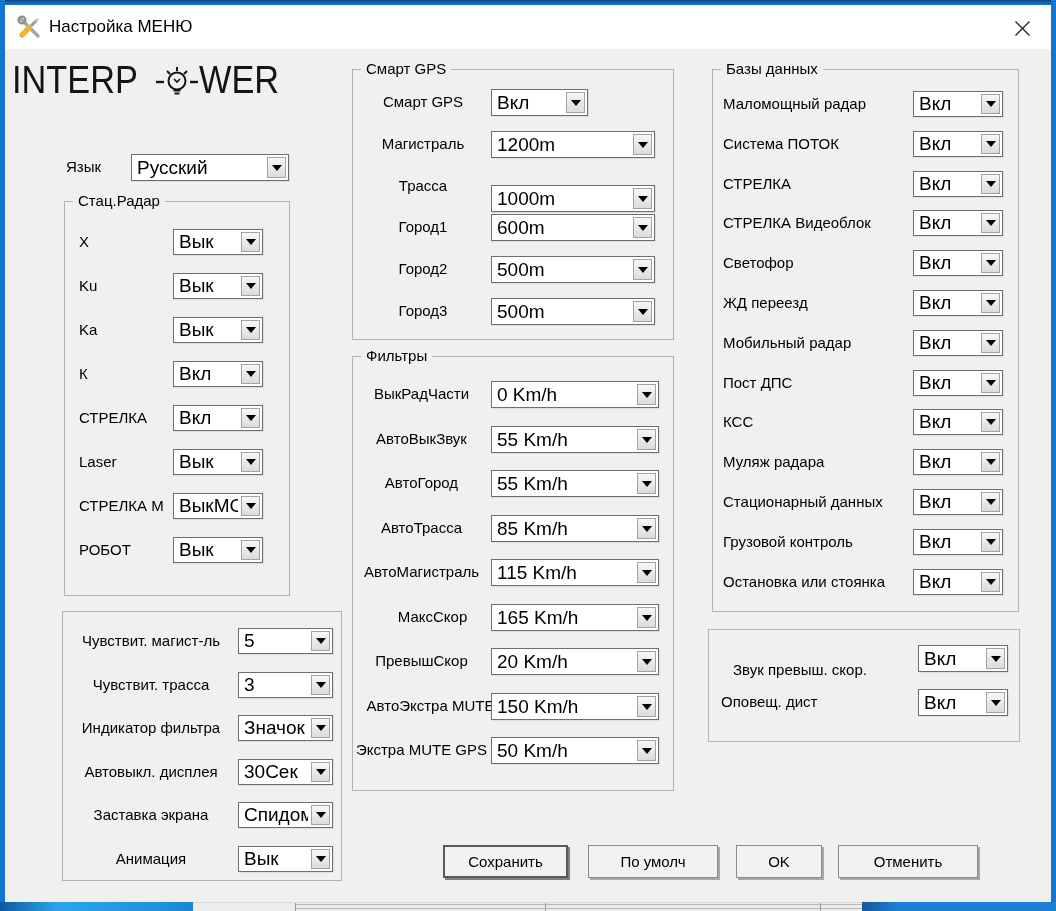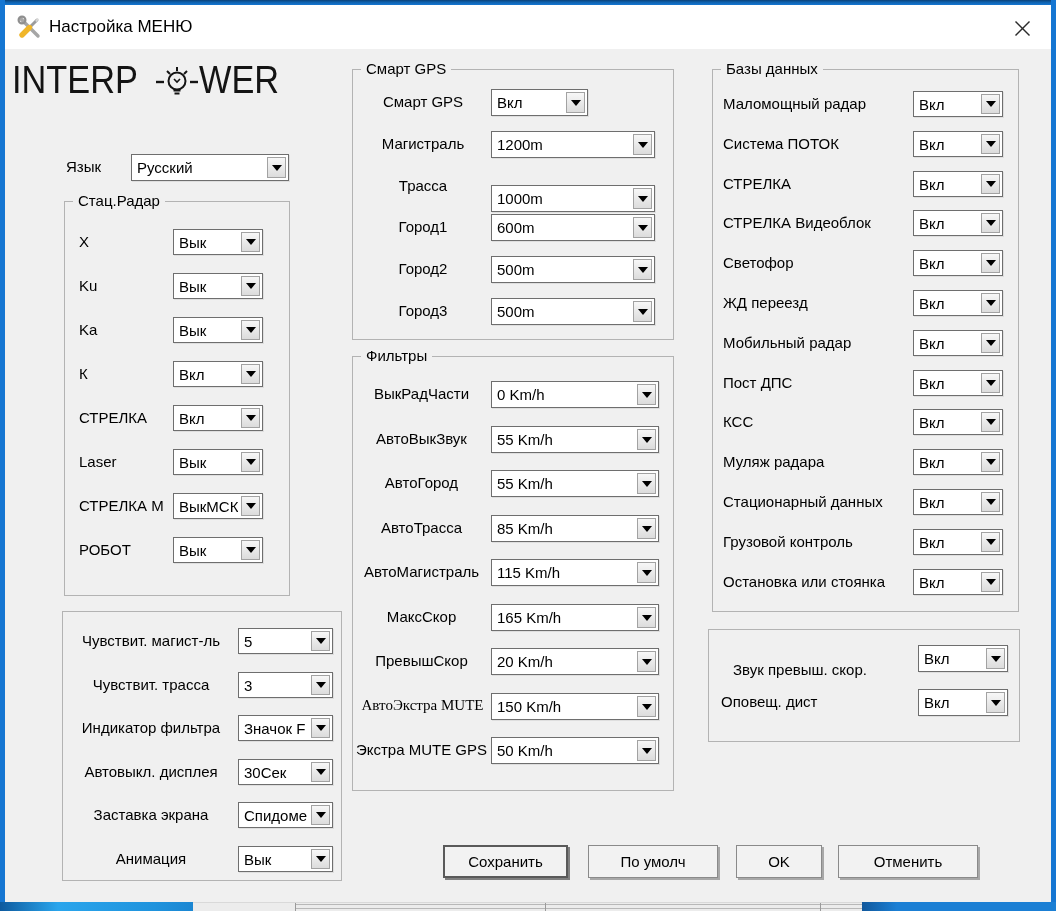--- a/index.html
+++ b/index.html
@@ -23,21 +23,21 @@
   .logo svg{margin:4px -1px 0 -1px;}
   
   .group{position:absolute;border:1px solid #b3b3b3;}
   .group-title{position:absolute;top:-10px;left:8px;background:#f0f0f0;padding:0 5px;
                font-size:15px;line-height:18px;white-space:nowrap;}
   .row{position:absolute;left:0;right:0;}
   .lbl{position:absolute;font-size:15px;white-space:nowrap;overflow:hidden;}
   
   .combo{position:absolute;background:#fff;border:1px solid #6e6e6e;
          box-shadow:1px 1px 0 #dedede;cursor:default;}
-  .combo-value{position:absolute;left:5px;top:0;bottom:0;right:24px;font-size:15px;
+  .combo-value{position:absolute;left:5px;top:0;bottom:0;right:24px;font-size:19px;
                display:flex;align-items:center;white-space:nowrap;overflow:hidden;}
   .combo-btn{position:absolute;top:2px;right:2px;bottom:2px;width:19px;
              background:linear-gradient(#f7f7f7,#dcdcdc);border:1px solid #a2a2a2;
              display:flex;align-items:center;justify-content:center;box-sizing:border-box;}
   .tri{width:0;height:0;border-left:5px solid transparent;border-right:5px solid transparent;
        border-top:6px solid #000;}
   
   .btn{position:absolute;height:33px;background:#f2f2f2;border:1px solid #8a8a8a;
        box-shadow:2px 2px 0 rgba(110,110,110,.55);font-size:15px;display:flex;
        align-items:center;justify-content:center;box-sizing:border-box;cursor:pointer;}
@@ -333,39 +333,39 @@
     <div class="row" style="top: 202px; height: 25px;">
       <span class="lbl" style="left: 0px; width: 137px; top: 0px; height: 25px; display: flex; align-items: center; justify-content: center;">АвтоМагистраль</span>
       <div class="combo" style="left: 138px; top: 0px; width: 166px; height: 25px;">
         <span class="combo-value">115 Km/h</span>
         <span class="combo-btn">
           <span class="tri"></span>
         </span>
       </div>
     </div>
     <div class="row" style="top: 247px; height: 25px;">
-      <span class="lbl" style="left: 0px; width: 137px; top: 0px; height: 25px; display: flex; align-items: center; justify-content: center;">МаксСкор</span>
+      <span class="lbl" style="left: 11px; width: 137px; top: 0px; height: 25px; display: flex; align-items: center; justify-content: center;">МаксСкор</span>
       <div class="combo" style="left: 138px; top: 0px; width: 166px; height: 25px;">
         <span class="combo-value">165 Km/h</span>
         <span class="combo-btn">
           <span class="tri"></span>
         </span>
       </div>
     </div>
     <div class="row" style="top: 291px; height: 25px;">
       <span class="lbl" style="left: 0px; width: 137px; top: 0px; height: 25px; display: flex; align-items: center; justify-content: center;">ПревышСкор</span>
       <div class="combo" style="left: 138px; top: 0px; width: 166px; height: 25px;">
         <span class="combo-value">20 Km/h</span>
         <span class="combo-btn">
           <span class="tri"></span>
         </span>
       </div>
     </div>
     <div class="row" style="top: 336px; height: 25px;">
-      <span class="lbl" style="left: 1px; width: 137px; top: 0px; height: 25px; display: flex; align-items: center; justify-content: center; font-family: Liberation Serif, serif;">АвтоЭкстра MUTE</span>
+      <span class="lbl" style="left: 9px; width: 137px; top: 0px; height: 25px; display: flex; align-items: center; justify-content: center;">АвтоЭкстра MUTE</span>
       <div class="combo" style="left: 138px; top: 0px; width: 166px; height: 25px;">
         <span class="combo-value">150 Km/h</span>
         <span class="combo-btn">
           <span class="tri"></span>
         </span>
       </div>
     </div>
     <div class="row" style="top: 380px; height: 25px;">
       <span class="lbl" style="left: 0px; width: 137px; top: 0px; height: 25px; display: flex; align-items: center; justify-content: center;">Экстра MUTE GPS</span>
       <div class="combo" style="left: 138px; top: 0px; width: 166px; height: 25px;">

